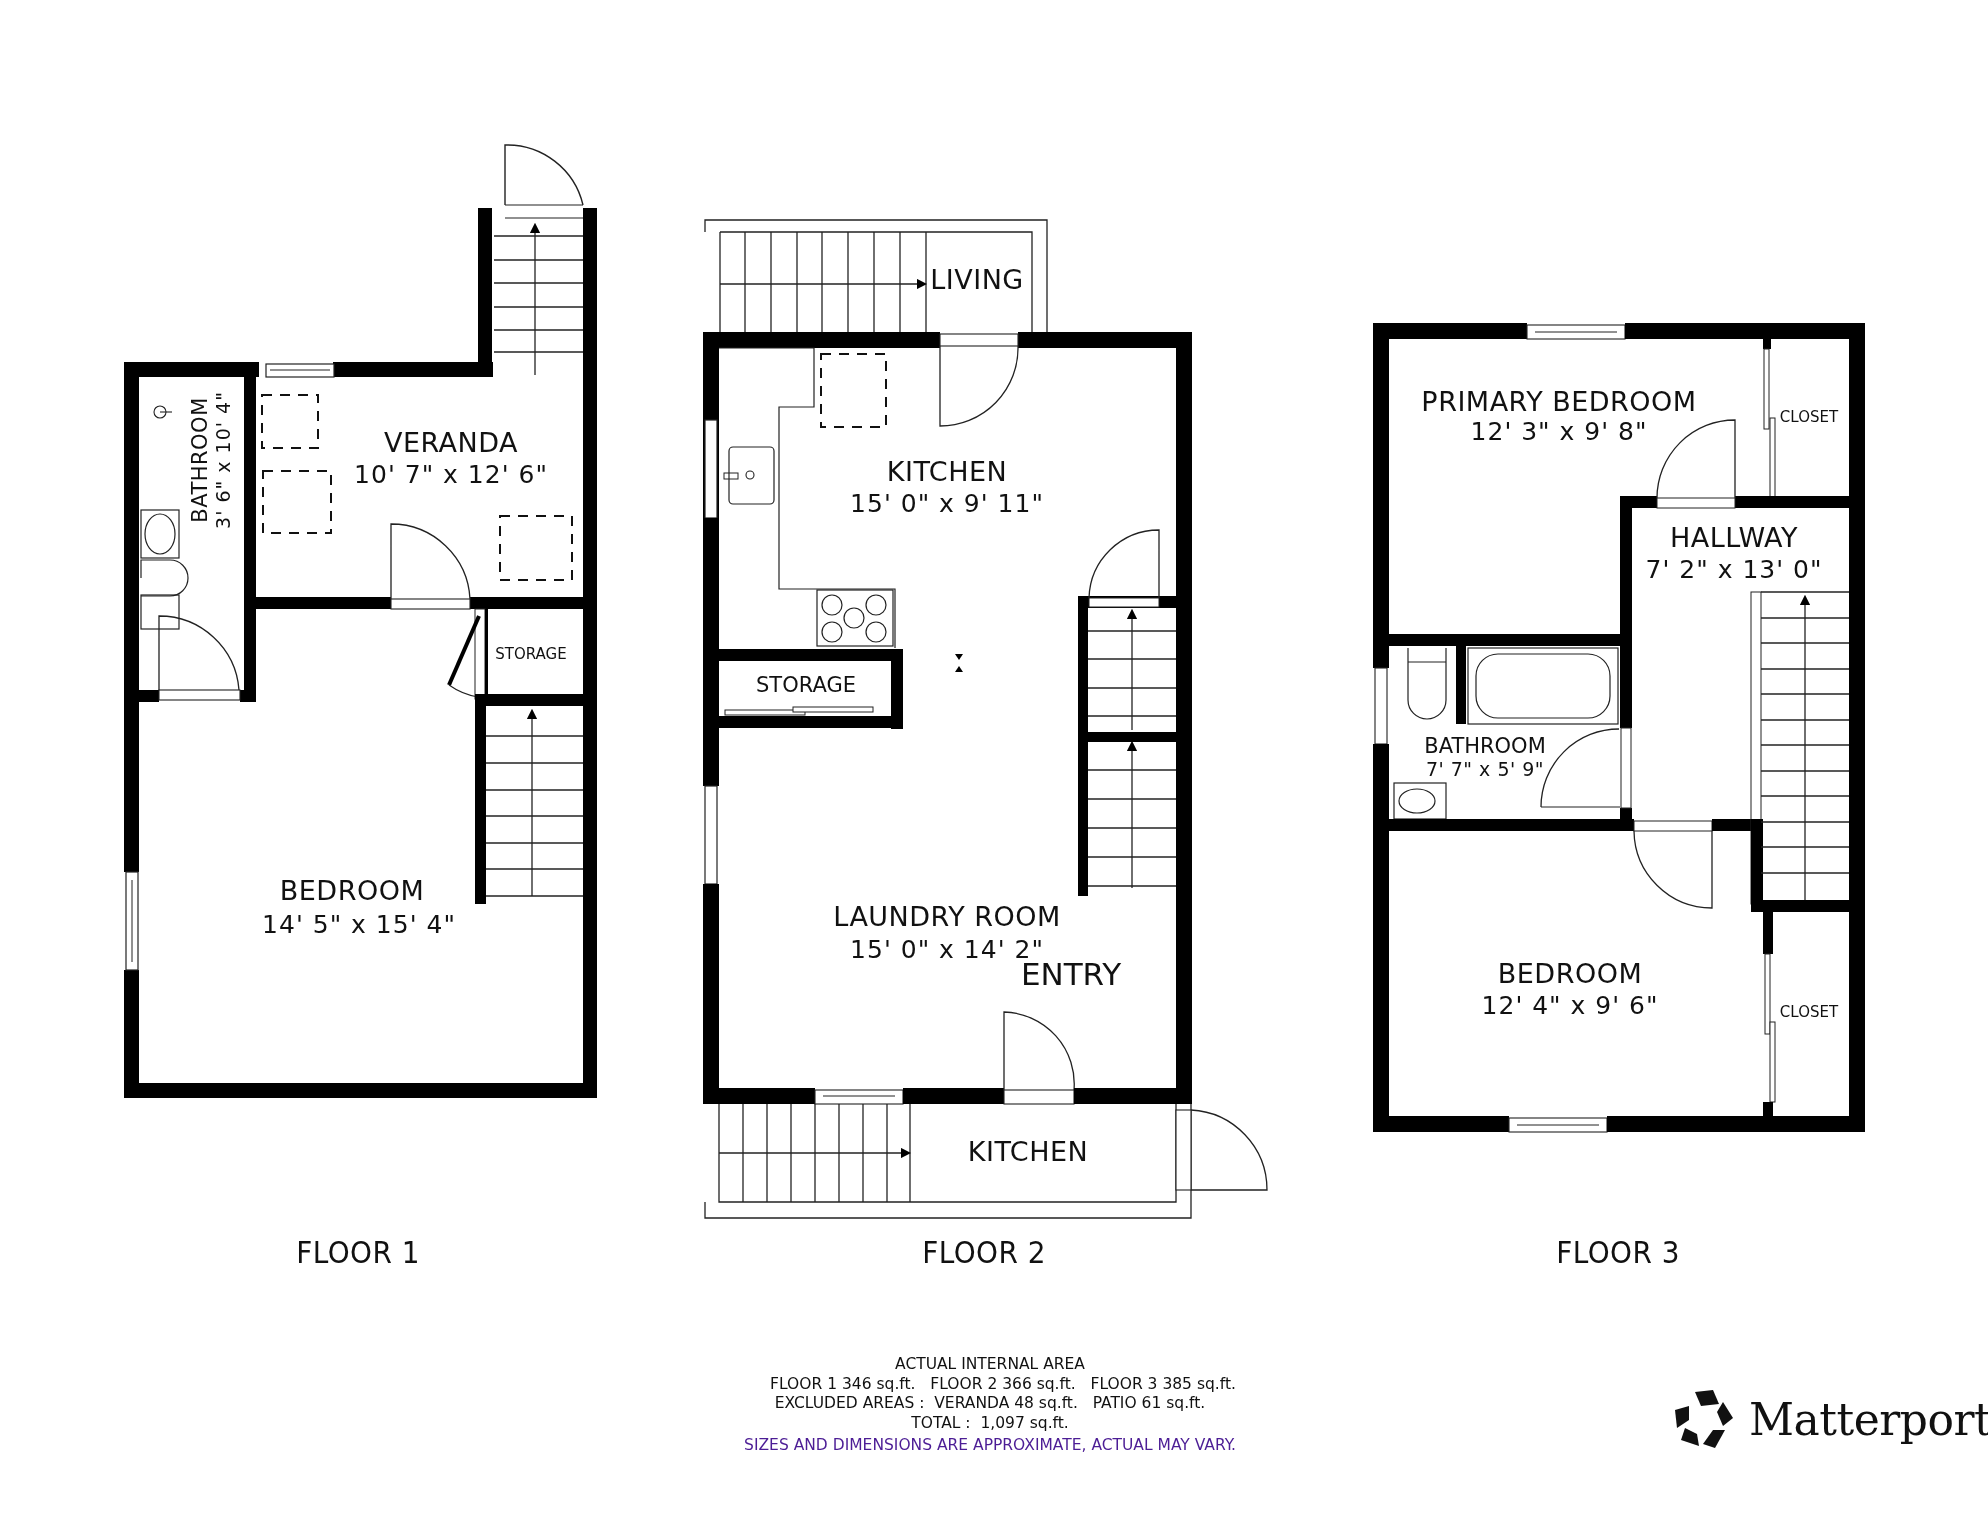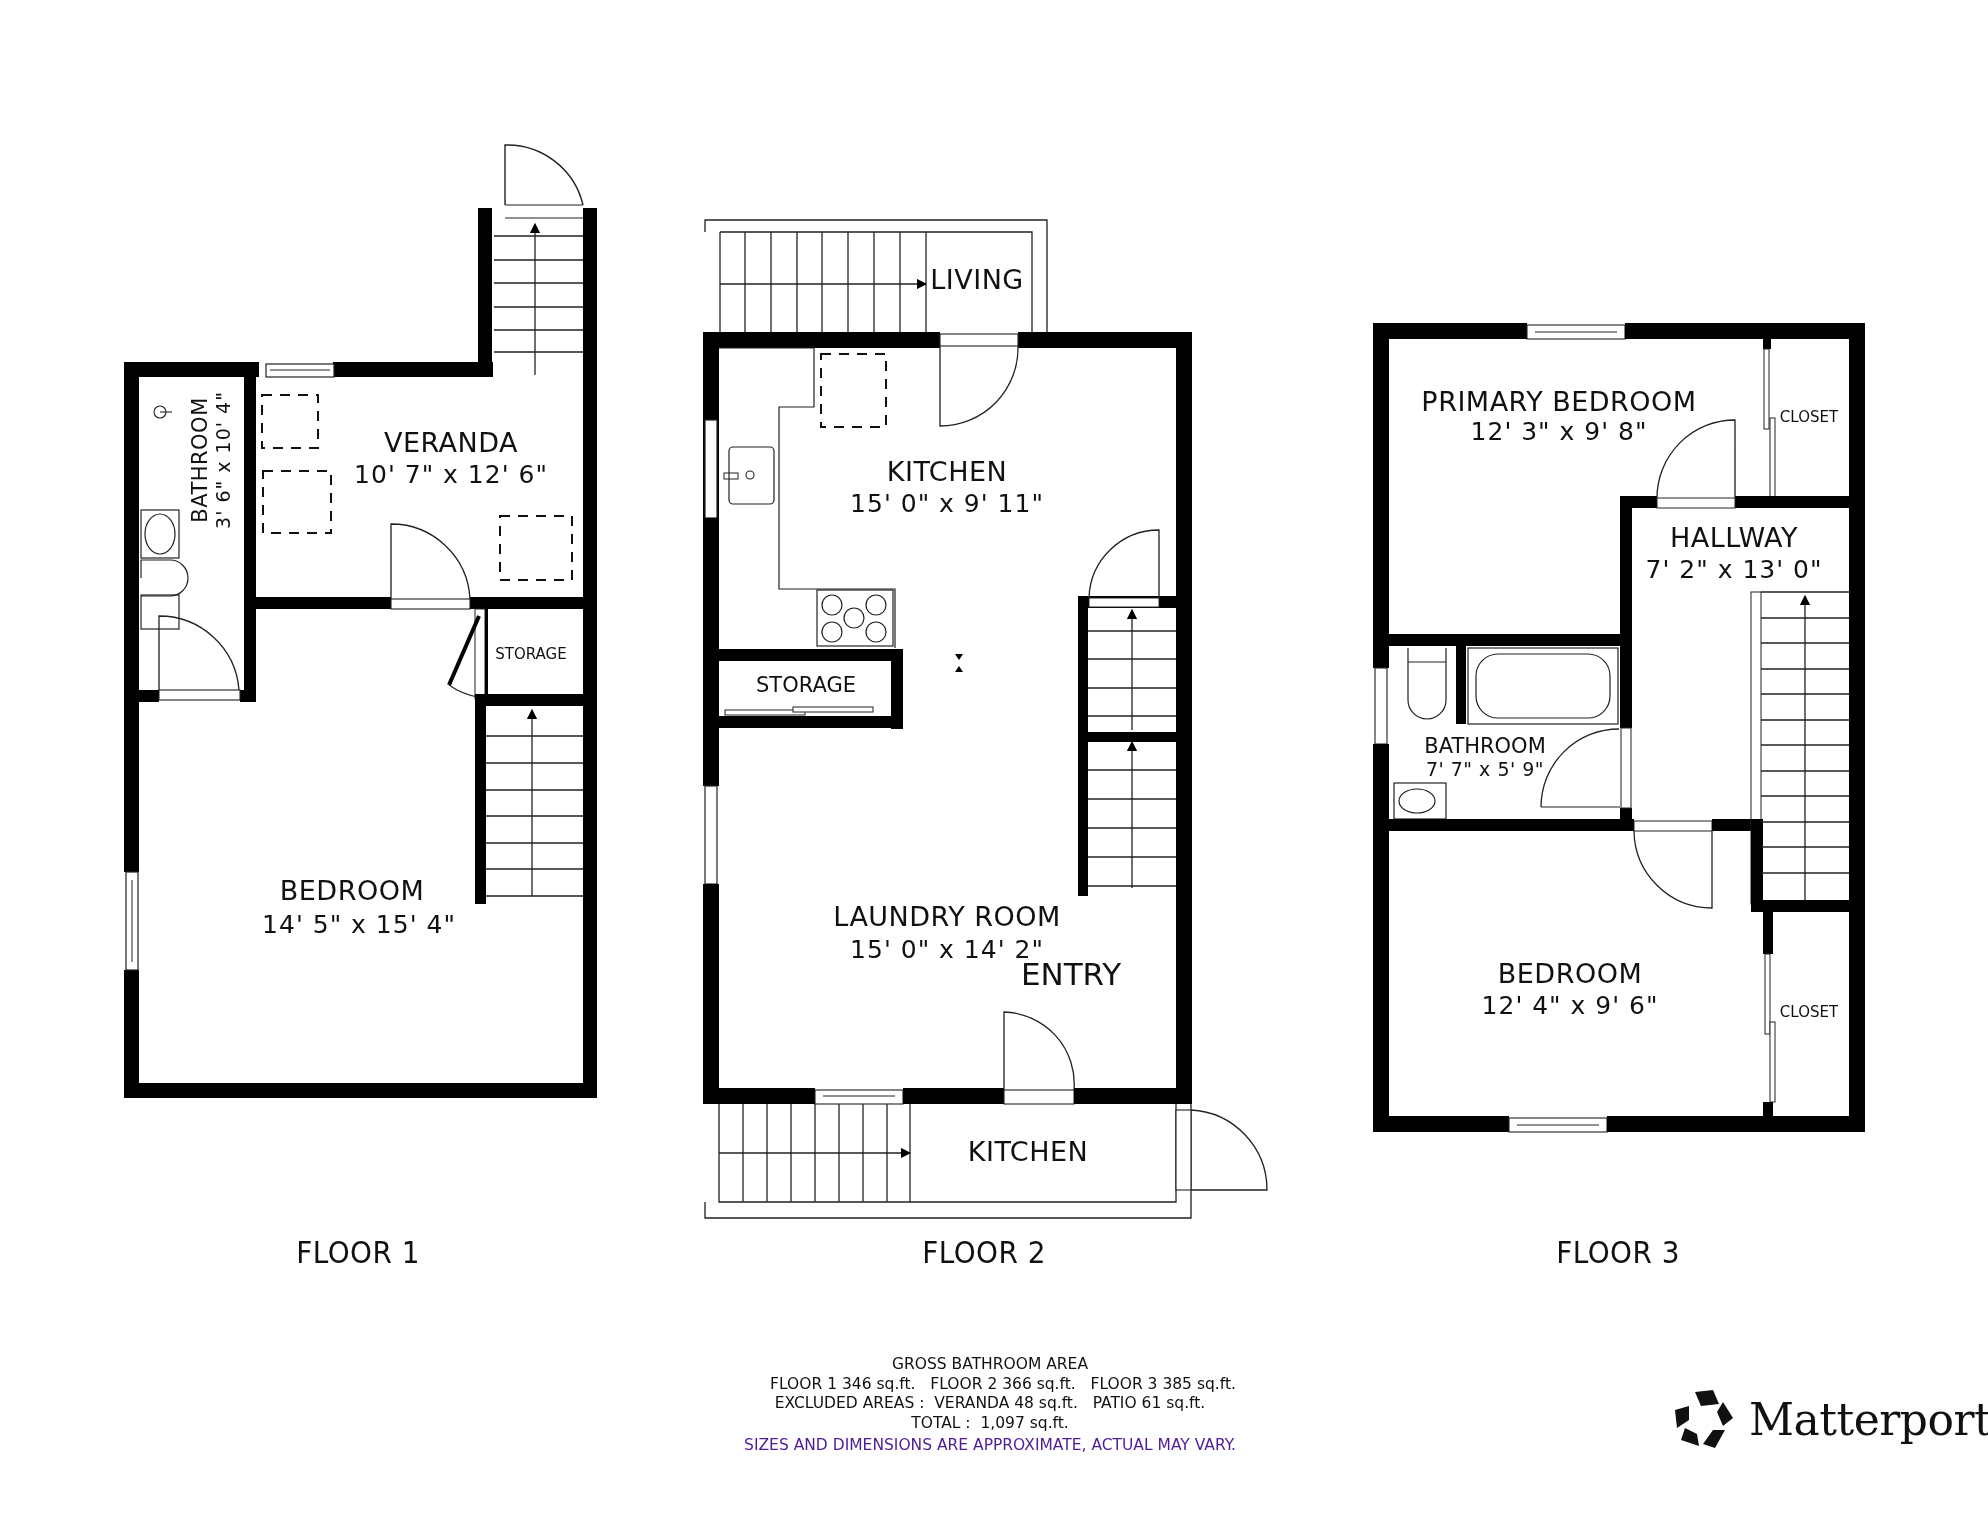--- a/index.html
+++ b/index.html
@@ -295,21 +295,21 @@
 <div class="lbl room-name" style="left:1734px; top:538px;">HALLWAY</div>
 <div class="lbl room-dim" style="left:1734px; top:570px;">7' 2" x 13' 0"</div>
 <div class="lbl mid-name" style="left:1485px; top:746px;">BATHROOM</div>
 <div class="lbl mid-dim" style="left:1485px; top:770px;">7' 7" x 5' 9"</div>
 <div class="lbl room-name" style="left:1570px; top:974px;">BEDROOM</div>
 <div class="lbl room-dim" style="left:1570px; top:1006px;">12' 4" x 9' 6"</div>
 <div class="lbl small-name" style="left:1809px; top:1013px;">CLOSET</div>
 <div class="lbl floor-label" style="left:1618px; top:1253px;">FLOOR 3</div>
 
 <div class="footer">
-  <div>GROSS BATHROOM AREA</div>
+  <div>ACTUAL INTERNAL AREA</div>
   <div style="white-space:pre;text-align:right;">FLOOR 1 346 sq.ft.   FLOOR 2 366 sq.ft.   FLOOR 3 385 sq.ft.</div>
   <div style="white-space:pre;">EXCLUDED AREAS :  VERANDA 48 sq.ft.   PATIO 61 sq.ft.</div>
   <div style="white-space:pre;">TOTAL :  1,097 sq.ft.</div>
   <div class="note">SIZES AND DIMENSIONS ARE APPROXIMATE, ACTUAL MAY VARY.</div>
 </div>
 
 <div class="logo">
   <svg width="62" height="62" viewBox="0 0 62 62">
     <g fill="#111">
       <polygon points="22,4 40,2 46,16 28,18"></polygon>

